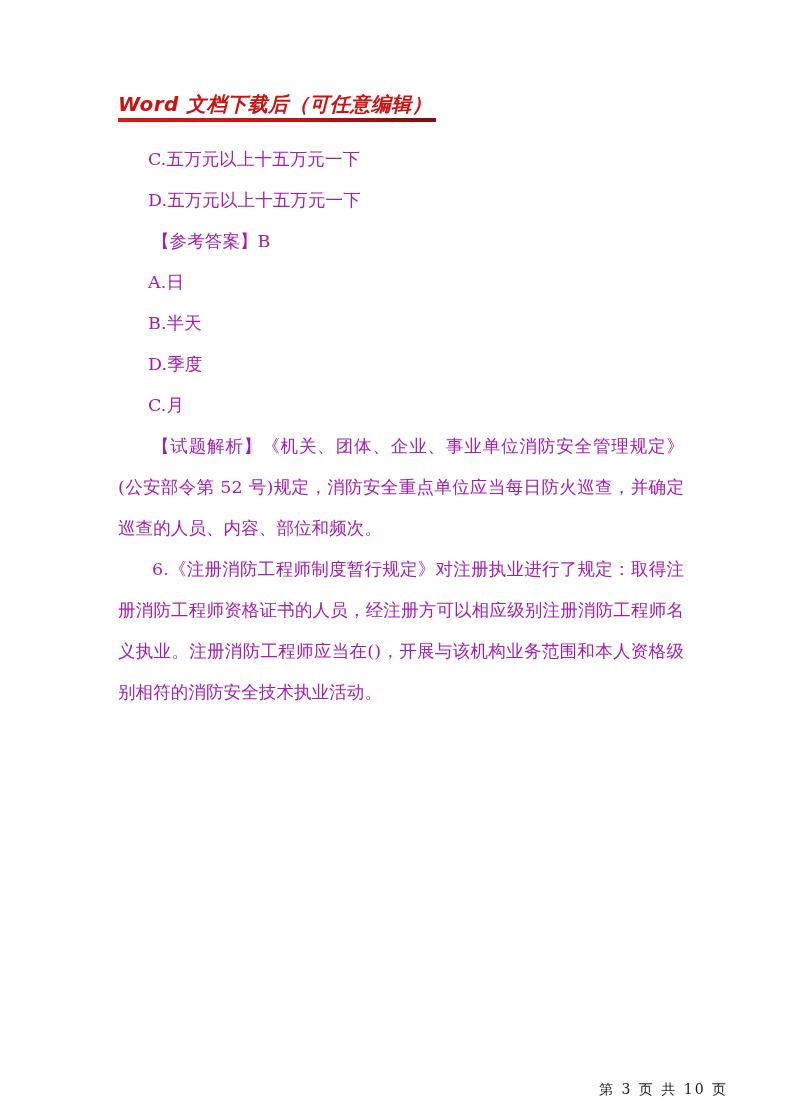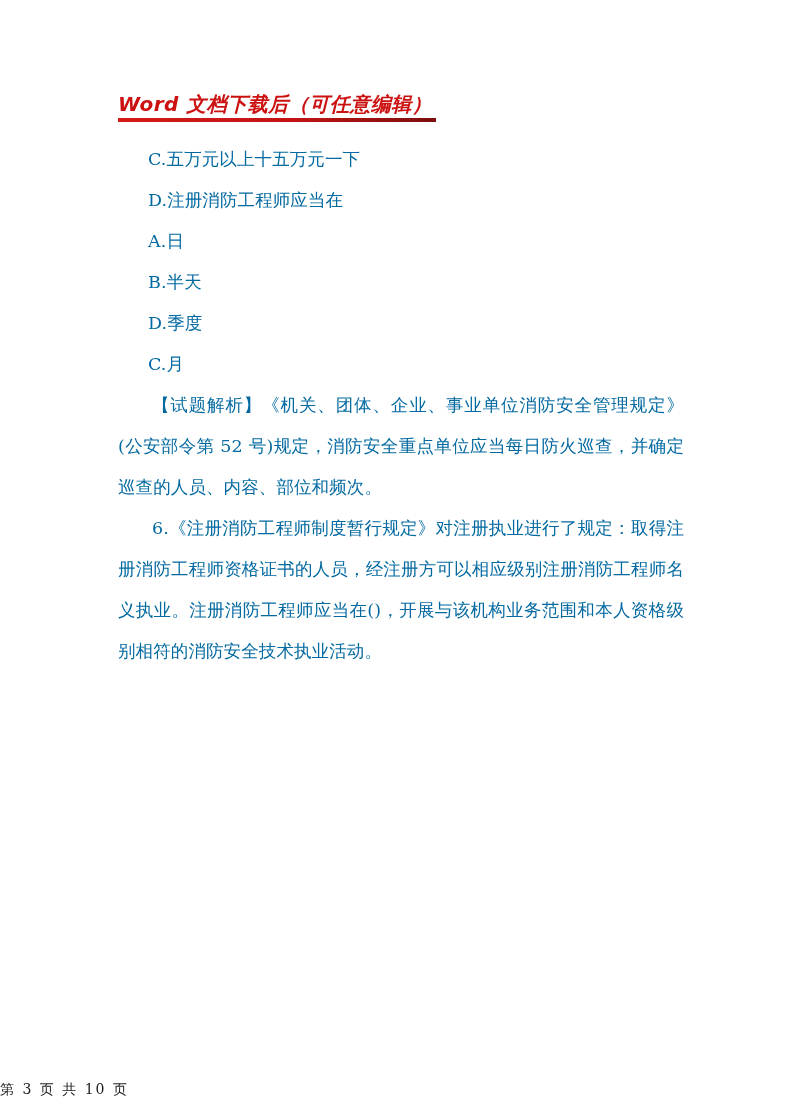--- a/index.html
+++ b/index.html
@@ -54,40 +54,40 @@
     position: absolute;
     left: 118px;
     top: 96px;
     width: 566px;
   }
 
   .para {
     font-family: "DejaVu Serif", serif;
     font-size: 17.5px;
     line-height: 41px;
-    color: #0369a1;
+    color: #a21caf;
     text-align: justify;
     text-justify: inter-character;
     margin: 0;
     letter-spacing: 0.1px;
   }
   .para.indent {
     text-indent: 34px;
   }
   .para.opt {
     text-indent: 30px;
   }
 
   
   .footer {
     position: absolute;
     left: 0;
     top: 1036px;
     width: 728px;
-    text-align: left;
+    text-align: right;
   }
   .footer-text {
     font-family: "DejaVu Serif", serif;
     font-size: 14px;
     color: #1a1a1a;
     letter-spacing: 2px;
     display: inline-block;
   }
 </style>
 </head>
@@ -96,21 +96,22 @@
 <div class="page">
 
   <div class="doc-header">
     <div class="doc-header-text">Word 文档下载后（可任意编辑）</div>
     <div class="doc-header-rule"></div>
   </div>
 
   <div class="content">
 
     <p class="para opt">C.五万元以上十五万元一下</p>
-    <p class="para opt">D.注册消防工程师应当在</p>
+    <p class="para opt">D.五万元以上十五万元一下</p>
+    <p class="para indent">【参考答案】B</p>
 
     <p class="para opt">A.日</p>
     <p class="para opt">B.半天</p>
     <p class="para opt">D.季度</p>
     <p class="para opt">C.月</p>
     <p class="para indent">【试题解析】《机关、团体、企业、事业单位消防安全管理规定》(公安部令第 52 号)规定，消防安全重点单位应当每日防火巡查，并确定巡查的人员、内容、部位和频次。</p>
 
     <p class="para indent">6.《注册消防工程师制度暂行规定》对注册执业进行了规定：取得注册消防工程师资格证书的人员，经注册方可以相应级别注册消防工程师名义执业。注册消防工程师应当在()，开展与该机构业务范围和本人资格级别相符的消防安全技术执业活动。</p>
 
   </div>

